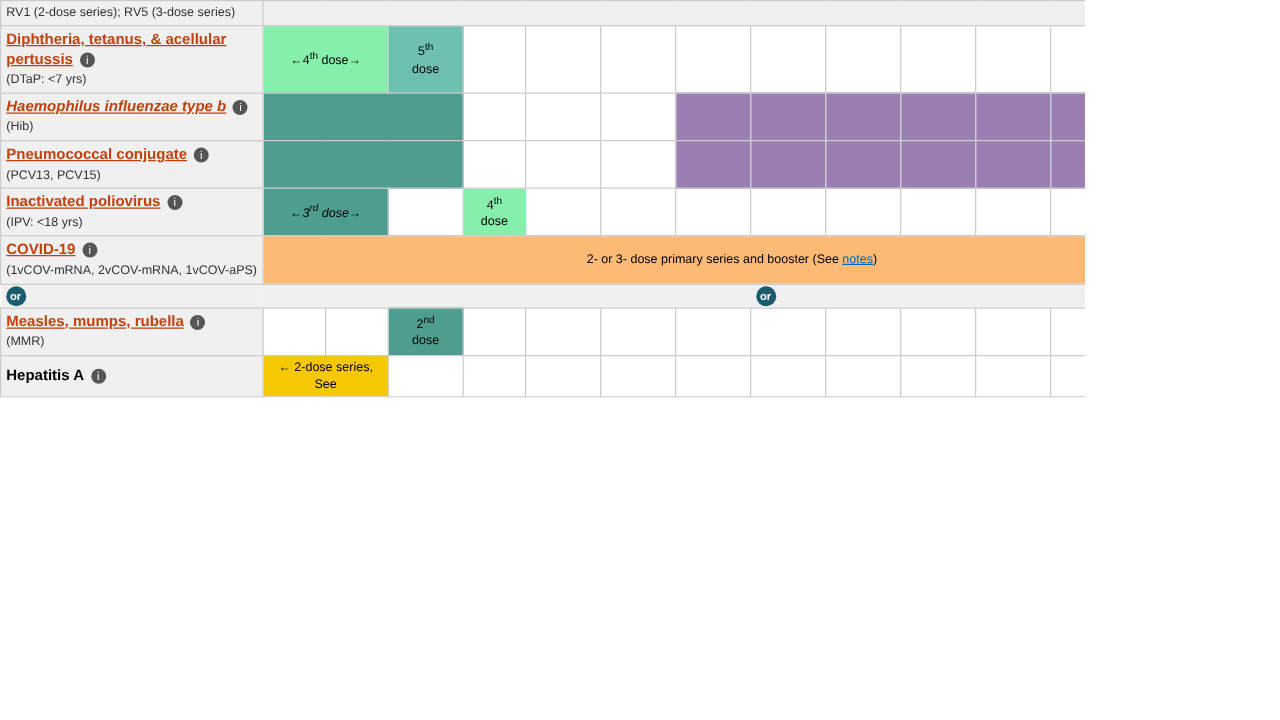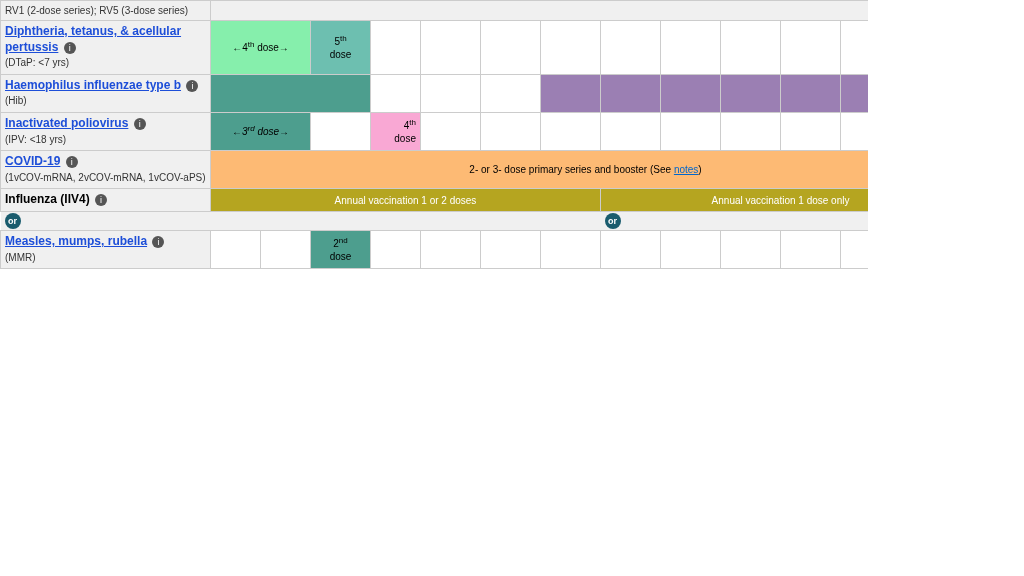--- a/index.html
+++ b/index.html
@@ -31,33 +31,33 @@
       background: #f0f0f0;
     }
     
     .row-dtap td.filled { background: #86efac; }
     .row-dtap td.filled2 { background: #6dbfb0; }
     .row-hib td.filled { background: #4d9e8e; }
     .row-hib td.purple { background: #9b7fb3; }
     .row-pcv td.filled { background: #4d9e8e; }
     .row-pcv td.purple { background: #9b7fb3; }
     .row-ipv td.filled { background: #4d9e8e; font-style: italic; }
-    .row-ipv td.filled2 { background: #f9a8d4; text-align: right; }
+    .row-ipv td.filled2 { background: #86efac; }
     .row-ipv td.dark { background: #0369a1; color: #fff; font-size: 10px; }
     .row-covid td.yellow { background: #fdba74; }
     .row-influenza-iiv4 td.olive { background: #b5a520; color: #fff; }
     .row-influenza-laiv4 td.olive { background: #b5a520; color: #fff; }
     .row-influenza-laiv4 td.gray-light { background: #cccccc; }
     .row-mmr td.teal { background: #4d9e8e; }
     .row-var td.teal { background: #4d9e8e; }
     .row-hepa td.yellow { background: #f5c800; }
 
     .vaccine-name {
       font-weight: bold;
-      color: #1d4ed8;
+      color: #c2410c;
       text-decoration: underline;
       cursor: pointer;
     }
     .vaccine-name.black {
       color: #000;
       text-decoration: none;
     }
     .info-icon {
       display: inline-block;
       width: 12px;
@@ -168,37 +168,55 @@
         <td></td>
         <td></td>
         <td></td>
         <td></td>
         <td></td>
         <td></td>
       </tr>
 
       <tr class="row-hib">
         <td class="vaccine-col">
-          <a class="vaccine-name" style="margin-top:40px;">Haemophilus influenzae type b</a>
+          <a class="vaccine-name" style="font-style:italic;margin-top:40px;">Haemophilus influenzae type b</a>
           <span class="info-icon">i</span><br>
           <span class="sub-text">(Hib)</span>
         </td>
         <td class="filled" colspan="3"></td>
         <td></td>
         <td></td>
         <td></td>
         <td class="purple"></td>
         <td class="purple"></td>
         <td class="purple"></td>
         <td class="purple"></td>
         <td class="purple"></td>
         <td class="purple"></td>
         <td class="purple"></td>
       </tr>
 
+      <tr class="row-pcv">
+        <td class="vaccine-col">
+          <a class="vaccine-name">Pneumococcal conjugate</a>
+          <span class="info-icon">i</span><br>
+          <span class="sub-text">(PCV13, PCV15)</span>
+        </td>
+        <td class="filled" colspan="3"></td>
+        <td></td>
+        <td></td>
+        <td></td>
+        <td class="purple"></td>
+        <td class="purple"></td>
+        <td class="purple"></td>
+        <td class="purple"></td>
+        <td class="purple"></td>
+        <td class="purple"></td>
+        <td class="purple"></td>
+      </tr>
 
       <tr class="row-ipv">
         <td class="vaccine-col">
           <a class="vaccine-name">Inactivated poliovirus</a>
           <span class="info-icon">i</span><br>
           <span class="sub-text">(IPV: &lt;18 yrs)</span>
         </td>
         <td class="filled center dose-label" colspan="2">←3<sup>rd</sup> dose→</td>
         <td></td>
         <td class="filled2 center dose-label">4<sup>th</sup><br>dose</td>
@@ -217,28 +235,20 @@
         <td class="vaccine-col">
           <a class="vaccine-name">COVID-19</a>
           <span class="info-icon">i</span><br>
           <span class="sub-text">(1vCOV-mRNA, 2vCOV-mRNA, 1vCOV-aPS)</span>
         </td>
         <td class="yellow center small" colspan="13">
           2- or 3- dose primary series and booster (See <a class="notes-link">notes</a>)
         </td>
       </tr>
 
-      <tr class="row-influenza-iiv4">
-        <td class="vaccine-col">
-          <span class="vaccine-name black">Influenza (IIV4)</span>
-          <span class="info-icon">i</span>
-        </td>
-        <td class="olive center small" colspan="7">Annual vaccination 1 or 2 doses</td>
-        <td class="olive center small" colspan="6">Annual vaccination 1 dose only</td>
-      </tr>
 
       <tr class="row-or">
         <td>
           <span class="or-badge">or</span>
         </td>
         <td colspan="13">
           <span class="or-badge" style="margin-left: 390px;">or</span>
         </td>
       </tr>
 
@@ -258,15 +268,33 @@
         <td></td>
         <td></td>
         <td></td>
         <td></td>
         <td></td>
         <td></td>
         <td></td>
       </tr>
 
 
+      <tr class="row-hepa">
+        <td class="vaccine-col">
+          <span class="vaccine-name black">Hepatitis A</span>
+          <span class="info-icon">i</span>
+        </td>
+        <td class="yellow center small" colspan="2">← 2-dose series, See</td>
+        <td></td>
+        <td></td>
+        <td></td>
+        <td></td>
+        <td></td>
+        <td></td>
+        <td></td>
+        <td></td>
+        <td></td>
+        <td></td>
+        <td></td>
+      </tr>
     </tbody>
   </table>
 </div>
 
 </body></html>

